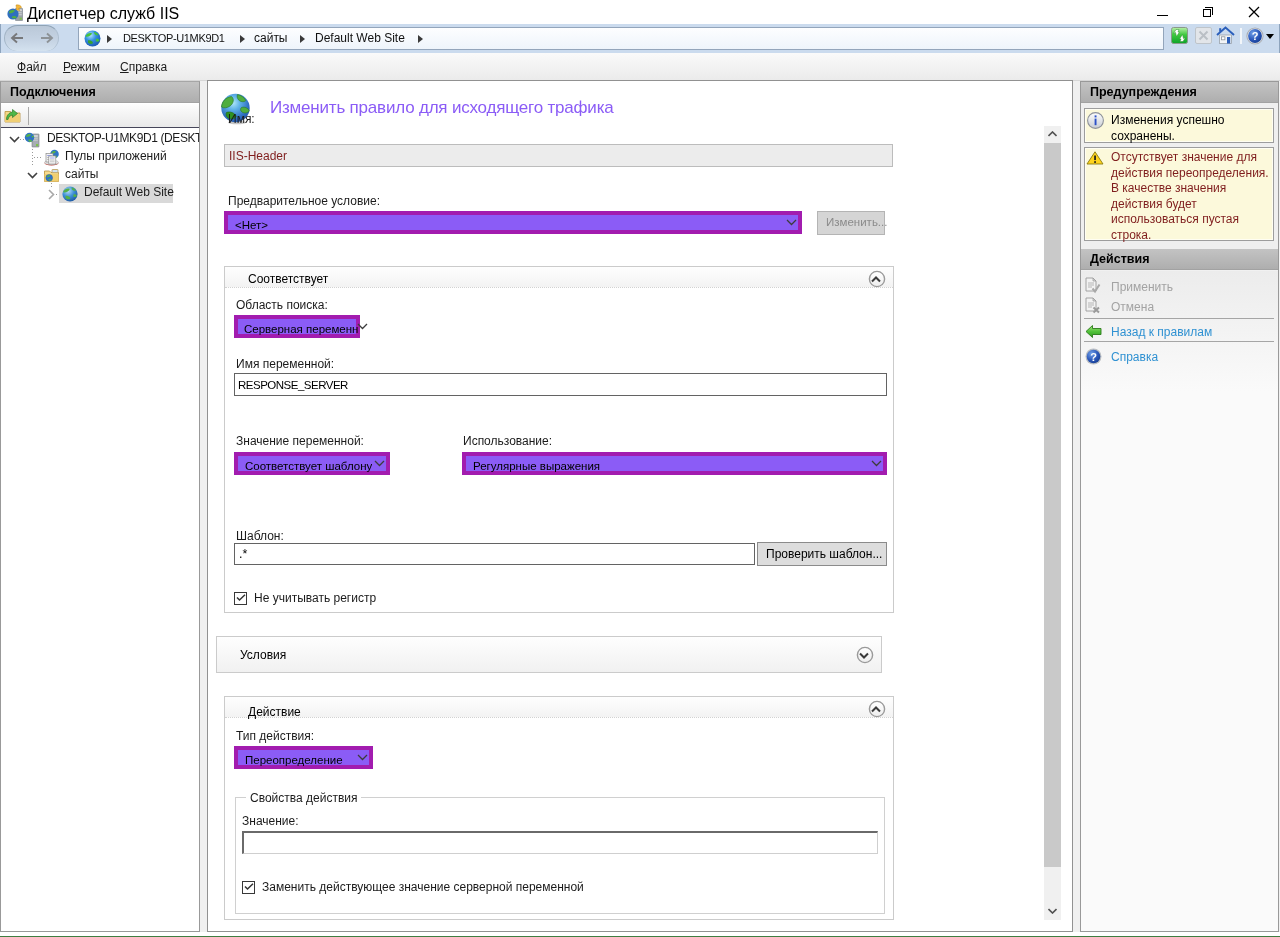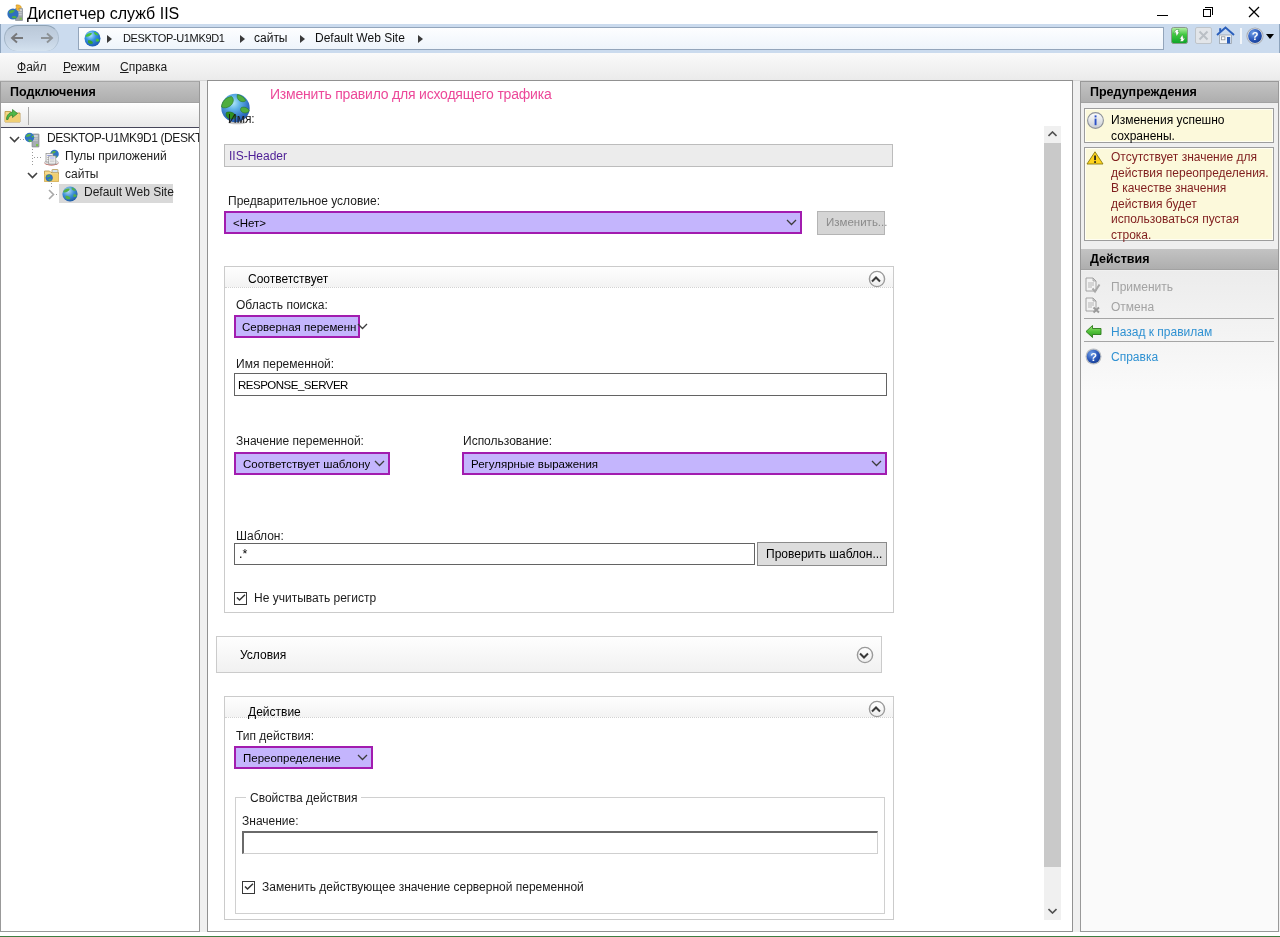--- a/index.html
+++ b/index.html
@@ -1,19 +1,19 @@
 <!DOCTYPE html>
 <html><head><meta charset="utf-8">
 <style>
 *{margin:0;padding:0;box-sizing:border-box}
 html,body{width:1280px;height:937px;overflow:hidden}
 body{position:relative;font-family:"Liberation Sans",sans-serif;background:#fff;font-size:12px;color:#1b1b1b}
 .a{position:absolute}
 .lbl{position:absolute;font-size:12px;color:#1b1b1b;white-space:nowrap}
-.combo{position:absolute;background:#c4b5fd;border:2px solid #a21caf}
+.combo{position:absolute;background:#8b5cf6;border:4px solid #a21caf}
 .combo span{position:absolute;left:7px;top:4px;font-size:11.5px;color:#000;white-space:nowrap;overflow:hidden}
 .input{position:absolute;background:#fff;border:1px solid #575757}
 .input span{position:absolute;left:5px;top:3px;font-size:12.5px;color:#000;white-space:nowrap}
 .grp{position:absolute;border:1px solid #cbcbcb;background:#fff}
 .ghdr{position:absolute;left:0;top:0;right:0;height:21px;background:linear-gradient(#fefefe,#f3f3f3);border-bottom:1px dotted #d2d2d2}
 .gt{position:absolute;left:23px;top:5px;font-size:12px;color:#000}
 .cbtn{position:absolute;width:18px;height:18px}
 .chk{position:absolute;width:13px;height:13px;background:#fff;border:1px solid #383838}
 .sechdr{position:absolute;left:0;right:0;height:21px;background:linear-gradient(#c3c3c3,#aeaeae);border-bottom:1px solid #a2a2a2}
 .sechdr span{position:absolute;left:9px;top:3px;font-weight:bold;font-size:12.5px;color:#000}
@@ -213,34 +213,34 @@
           <stop offset="1" stop-color="#1e4fa0"></stop>
         </radialGradient>
       </defs>
       <ellipse cx="17" cy="29.5" rx="9" ry="1.8" fill="rgba(90,90,90,0.35)"></ellipse>
       <circle cx="15.5" cy="15" r="14.2" fill="url(#bg1)"></circle>
       <path d="M1.5,14 C1.8,8.5 6,4.2 11.5,3.6 C14.5,5.8 13.5,10.5 10,13 C7.2,15 3.8,15.4 1.5,14 Z" fill="#4fae3f" stroke="#2f7d2d" stroke-width="0.7"></path>
       <path d="M17.5,1.6 C21,2.2 24.2,4.4 25.8,7.4 C24.3,9.3 20.6,9 18.6,6.9 C17.2,5.4 16.8,3.2 17.5,1.6 Z" fill="#4fae3f" stroke="#2f7d2d" stroke-width="0.7"></path>
       <path d="M6.5,19.5 C10,18.2 14.5,19.8 16.2,23.2 C14.8,26.4 10,26.8 7.5,24.5 C6,23.1 5.7,21 6.5,19.5 Z" fill="#2f9222" stroke="#256f1c" stroke-width="0.7"></path>
       <path d="M21.5,14.5 C24.8,13.5 28.2,15 29.2,17.8 C27.5,20.6 23.2,20.6 21.2,18.2 C20.3,17 20.4,15.6 21.5,14.5 Z" fill="#4fae3f" stroke="#2f7d2d" stroke-width="0.7"></path>
     </svg></div>
-<div class="a" style="left:270px;top:86px;font-size:14px;letter-spacing:-0.2px;color:#ec4899">Изменить правило для исходящего трафика</div>
+<div class="a" style="left:270px;top:98px;font-size:17px;letter-spacing:-0.2px;color:#8b5cf6">Изменить правило для исходящего трафика</div>
 
 <div class="a" style="left:1044px;top:126px;width:17px;height:794px;background:#f0f0f0"></div>
 <svg class="a" style="left:1048px;top:131px" width="9" height="6">
     <path d="M0.5,5 L4.5,1 L8.5,5" stroke="#515151" stroke-width="1.6" fill="none"></path>
   </svg>
 <div class="a" style="left:1044px;top:143px;width:17px;height:724px;background:#c9c9c9"></div>
 <svg class="a" style="left:1048px;top:908px" width="9" height="6">
     <path d="M0.5,1 L4.5,5 L8.5,1" stroke="#515151" stroke-width="1.6" fill="none"></path>
   </svg>
 
 <div class="lbl" style="left:228px;top:112px">Имя:</div>
 <div class="a" style="left:224px;top:144px;width:669px;height:23px;background:#ececec;border:1px solid #bcbcbc"></div>
-<div class="a" style="left:229px;top:149px;font-size:12px;color:#4c1d95">IIS-Header</div>
+<div class="a" style="left:229px;top:149px;font-size:12px;color:#7f1d1d">IIS-Header</div>
 <div class="lbl" style="left:228px;top:194px">Предварительное условие:</div>
 <div class="combo" style="left:224px;top:211px;width:578px;height:23px">
     <span>&lt;Нет&gt;</span>
   </div>
 <svg class="a" style="left:786px;top:219px" width="11" height="7">
     <path d="M1,1 L5.5,5.5 L10,1" stroke="#3c3c3c" stroke-width="1.3" fill="none"></path>
   </svg>
 <div class="a" style="left:817px;top:211px;width:68px;height:24px;background:#d5d5d5;border:1px solid #b4b4b4"></div>
 <div class="a" style="left:826px;top:216px;font-size:11.5px;color:#8b8b8b">Изменить...</div>
 

